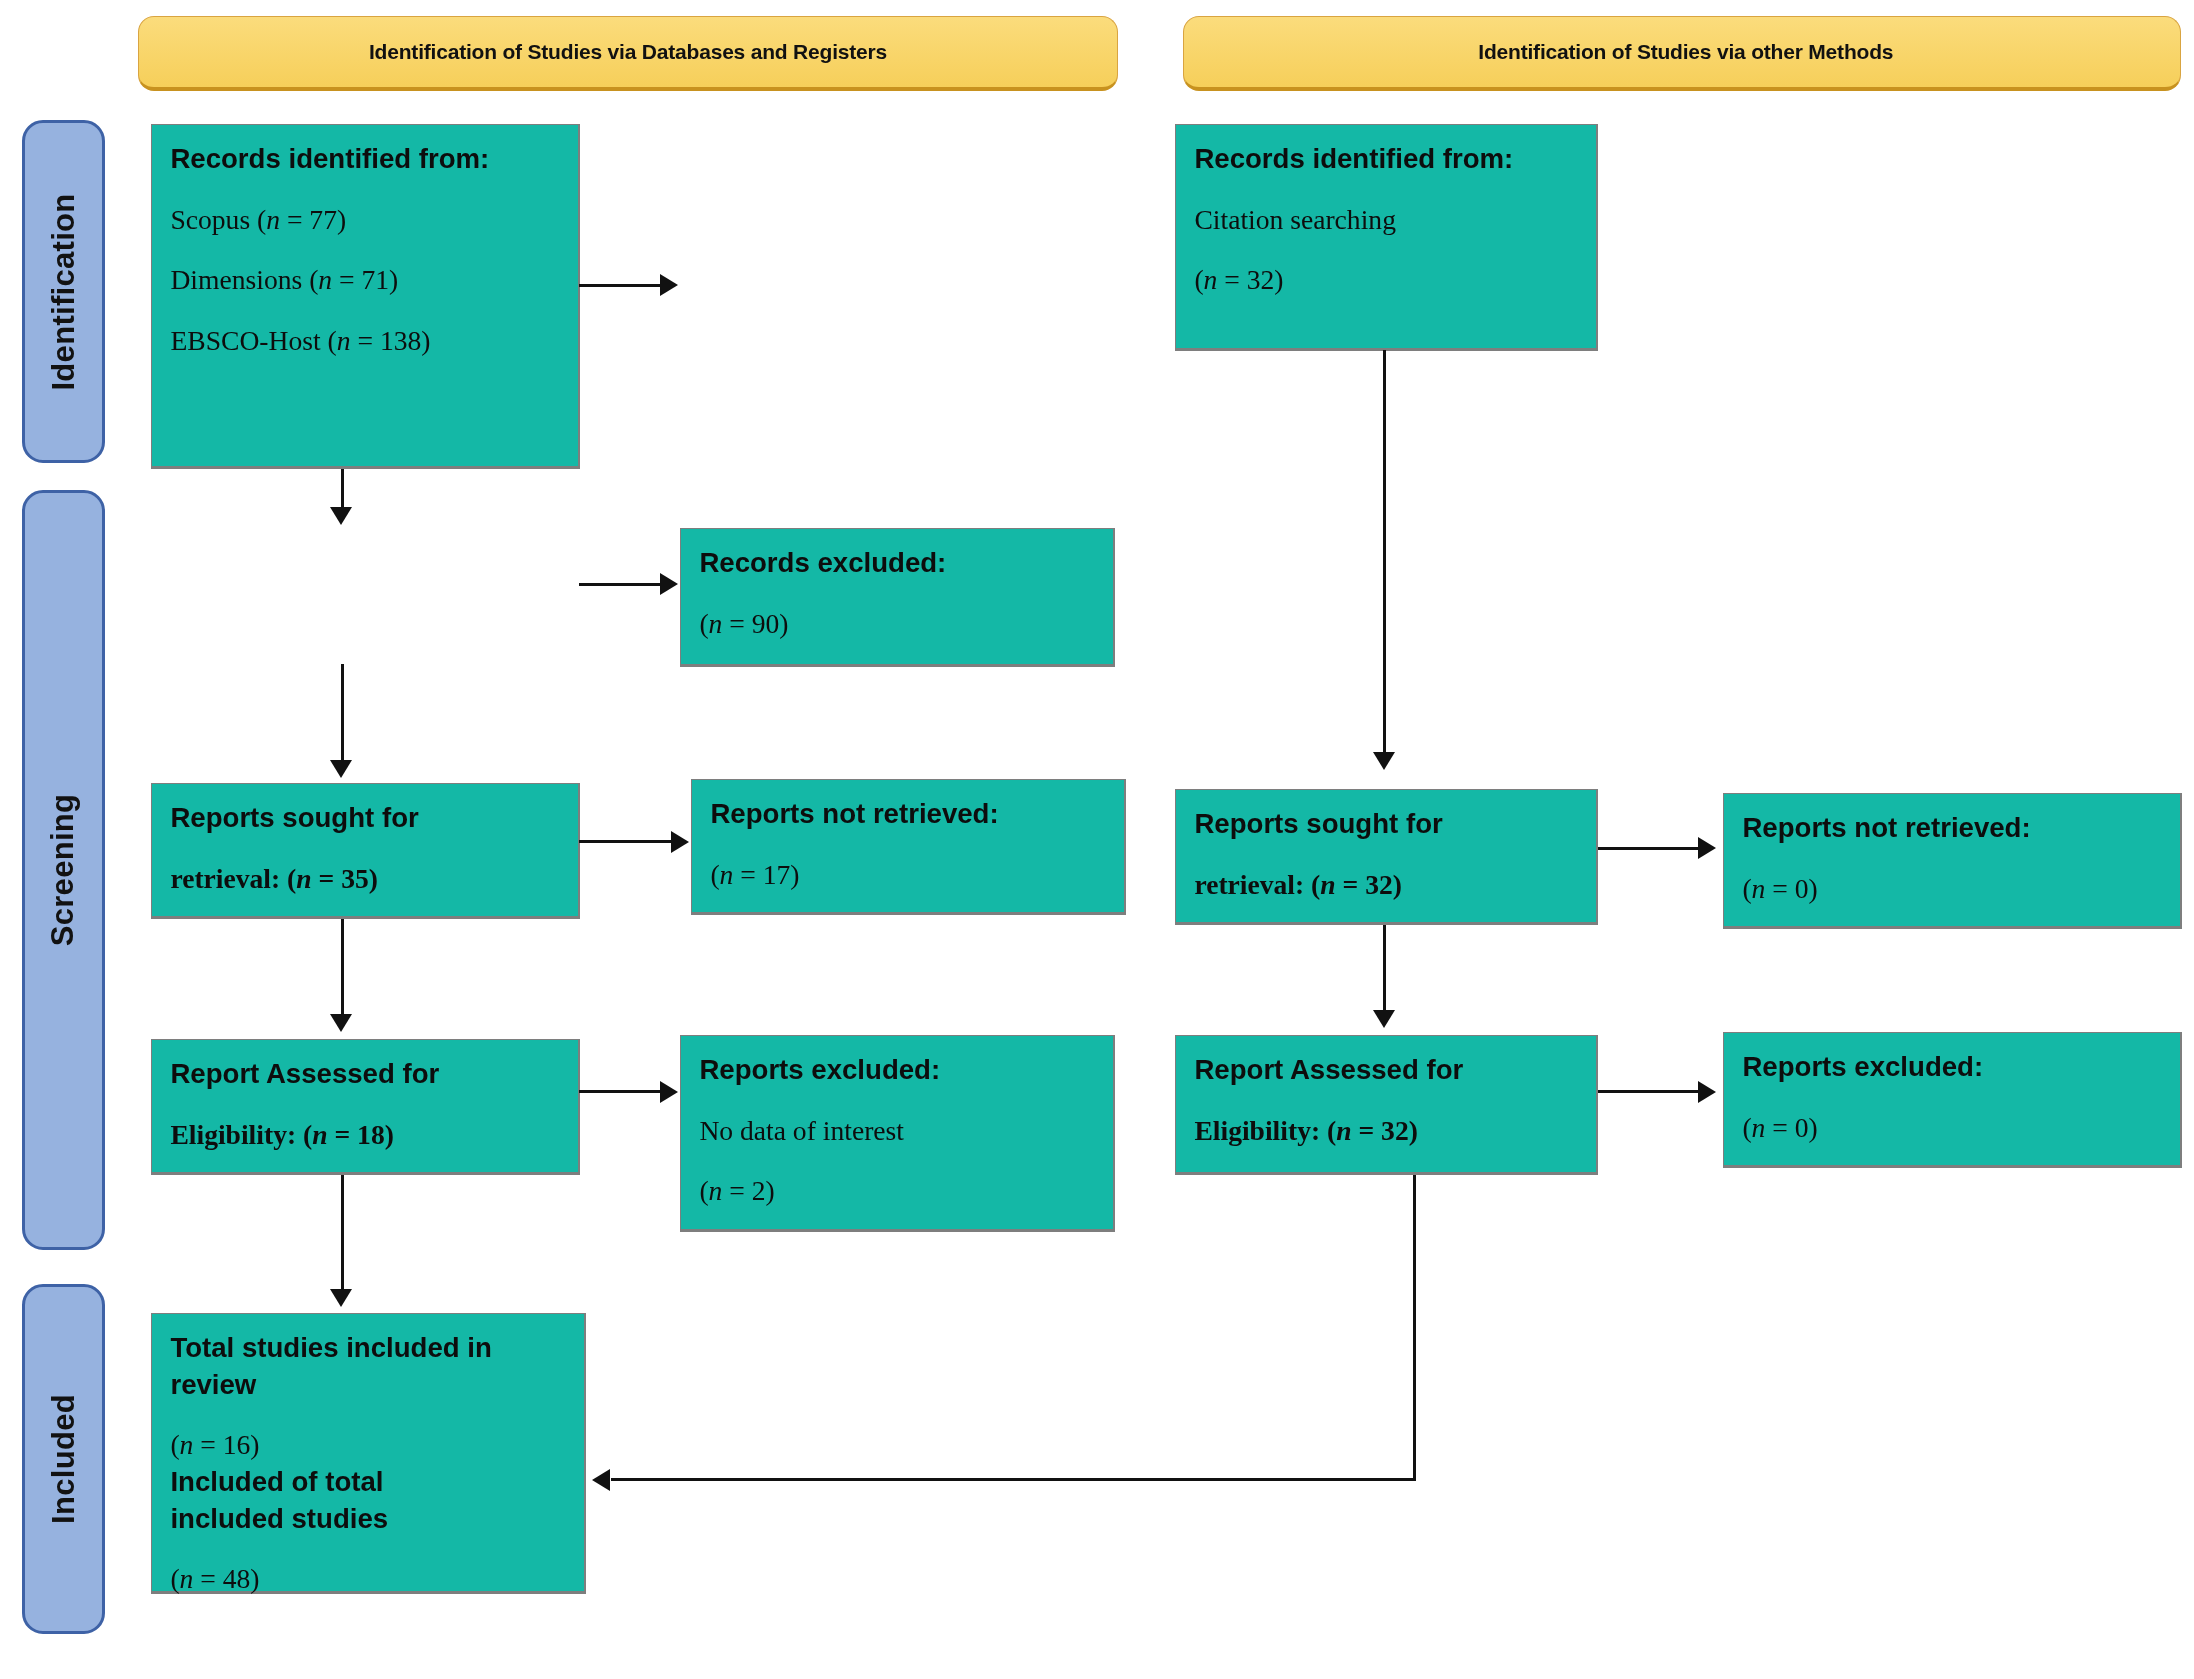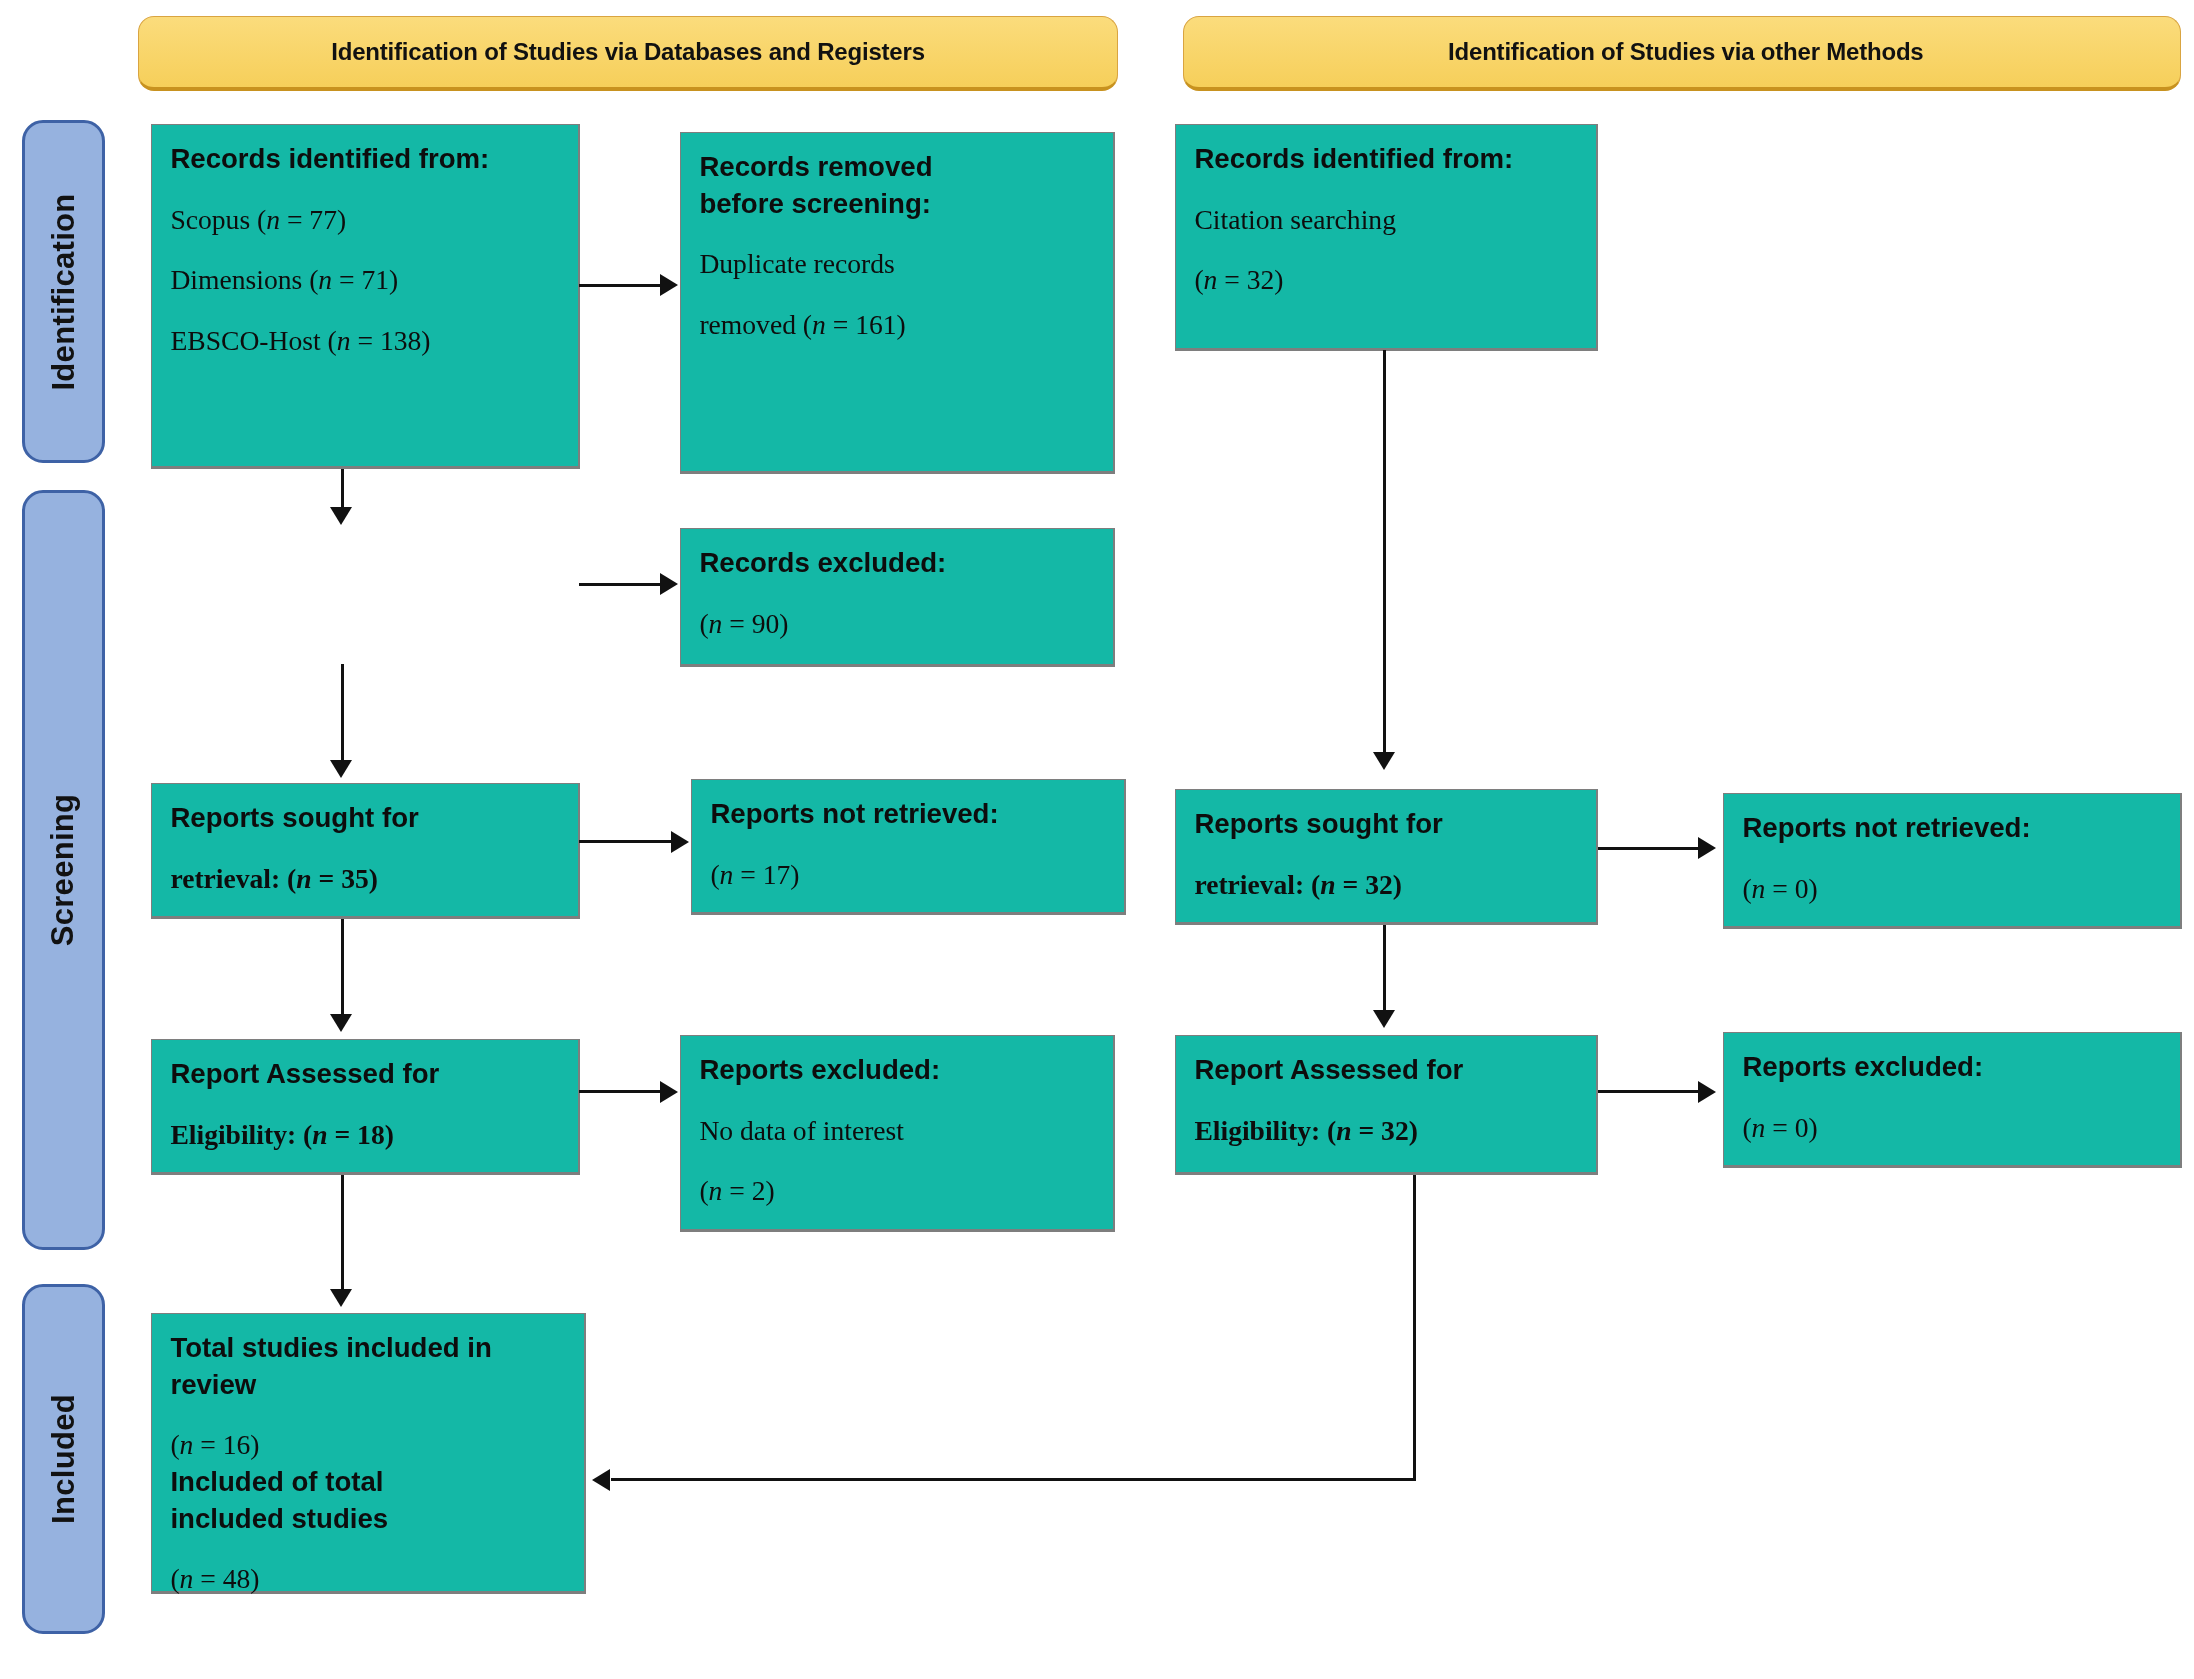--- a/index.html
+++ b/index.html
@@ -25,21 +25,21 @@
     background: linear-gradient(#FBDC7C, #F6CF5A);
     border: 1.8px solid #D9A441;
     border-bottom: 4.3px solid #C8921F;
     border-radius: 16px;
     display: flex;
     align-items: center;
     justify-content: center;
     text-align: center;
     color: #111111;
     font-weight: bold;
-    font-size: 24px;
+    font-size: 21px;
     letter-spacing: -0.2px;
     padding: 0 18.4px;
   }
 
   
   .stage-bar {
     position: absolute;
     box-sizing: border-box;
     background: #96B2DF;
     border: 3.1px solid #3E62A6;
@@ -138,26 +138,20 @@
     <span class="vlabel">Included</span>
   </div>
 
   <div class="box" style="left:151px; top:124px; width:429px; height:345px;">
     <div class="line bold">Records identified from:</div>
     <div class="line nval">Scopus (<i>n</i> = 77)</div>
     <div class="line nval">Dimensions (<i>n</i> = 71)</div>
     <div class="line nval">EBSCO-Host (<i>n</i> = 138)</div>
   </div>
 
-  <div class="box" style="left:680px; top:132px; width:435px; height:342px;">
-    <div class="line bold">Records removed</div>
-    <div class="line bold">before screening:</div>
-    <div class="line nval">Duplicate records</div>
-    <div class="line nval">removed (<i>n</i> = 161)</div>
-  </div>
 
 
   <div class="box" style="left:680px; top:528px; width:435px; height:139px;">
     <div class="line bold">Records excluded:</div>
     <div class="line nval">(<i>n</i> = 90)</div>
   </div>
 
   <div class="box" style="left:151px; top:783px; width:429px; height:136px;">
     <div class="line bold">Reports sought for</div>
     <div class="line bold nval">retrieval: (<i>n</i> = 35)</div>

